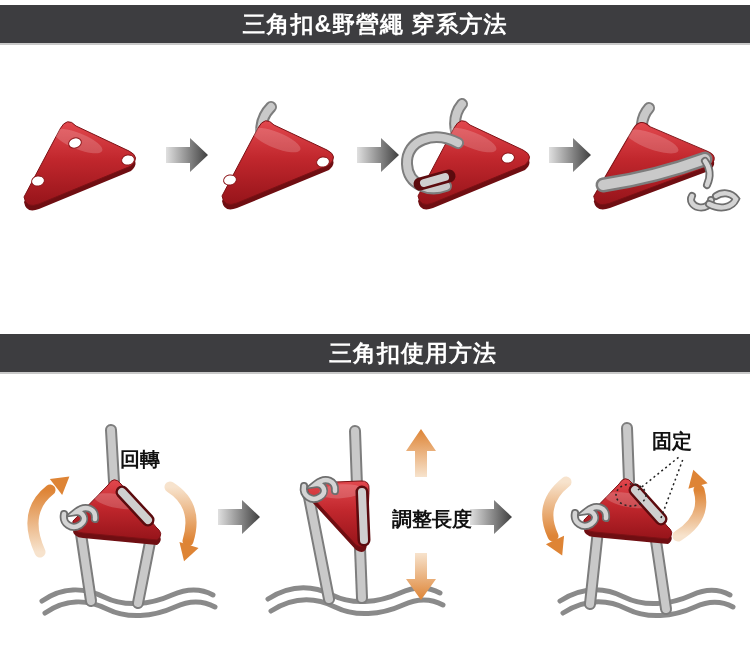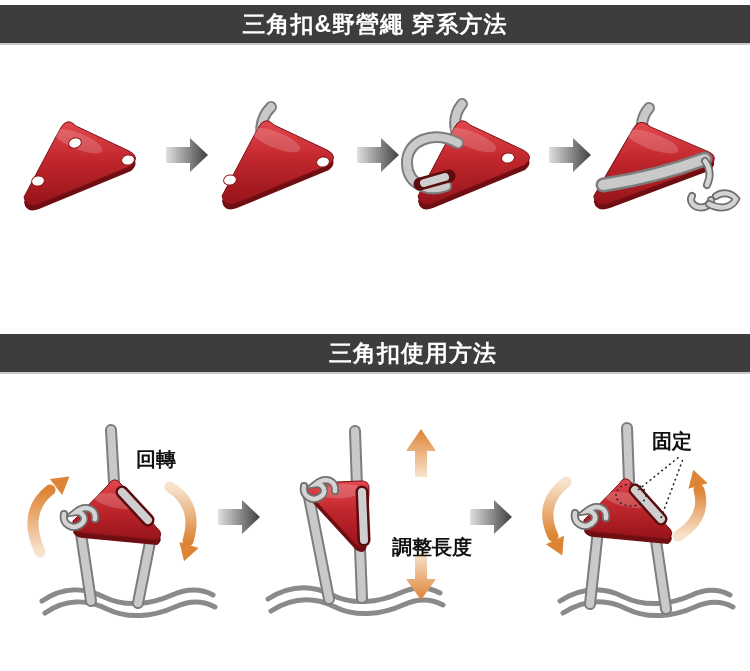--- a/index.html
+++ b/index.html
@@ -17,22 +17,22 @@
   #banner-threading{top:5px;}
   #banner-usage{top:334px;padding-left:38px;}
   #bottom-bar{
     position:absolute;left:0;top:661px;width:750px;height:10px;
     background:var(--banner_bg,#3d3d40);border-top:2px solid #9a9a9a;box-sizing:border-box;
   }
   .diagram-label{
     position:absolute;font-size:20px;font-weight:bold;
     color:var(--label_text,#111);white-space:nowrap;
   }
-  #label-rotate{left:136px;top:446px;}
-  #label-adjust{left:392px;top:534px;text-align:center;}
+  #label-rotate{left:120px;top:446px;}
+  #label-adjust{left:392px;top:506px;text-align:center;}
   #label-fix{left:652px;top:428px;}
   svg{position:absolute;left:0;top:0;}
   .tri-shadow{fill:#6f0e12;}
   .tri-face{fill:url(#gradRed);stroke:#7c1115;stroke-width:1;}
   .hole{fill:#ffffff;stroke:#8c1418;stroke-width:1;}
   .rope-o{stroke:#7d7d7d;stroke-width:12;fill:none;stroke-linecap:round;stroke-linejoin:round;}
   .rope-i{stroke:#c9c9c9;stroke-width:8;fill:none;stroke-linecap:round;stroke-linejoin:round;}
   .slot-o{stroke:#5c0b0e;stroke-width:13;stroke-linecap:round;fill:none;}
   .slot-i{stroke:#cfcfcf;stroke-width:8;stroke-linecap:round;fill:none;}
   .knot-o{stroke:#6e6e6e;stroke-width:8;fill:none;stroke-linecap:round;}

